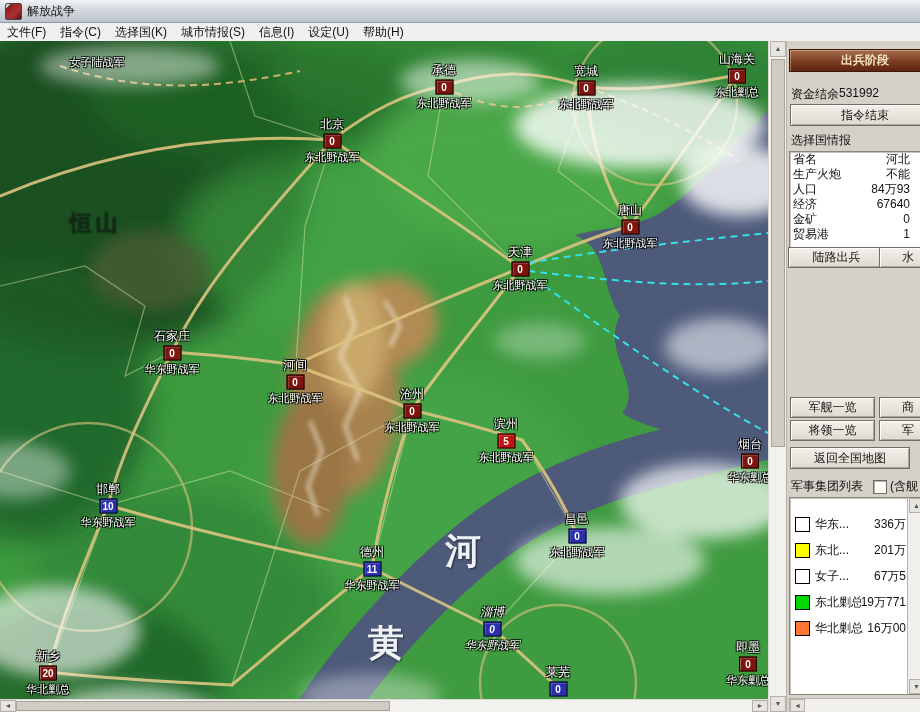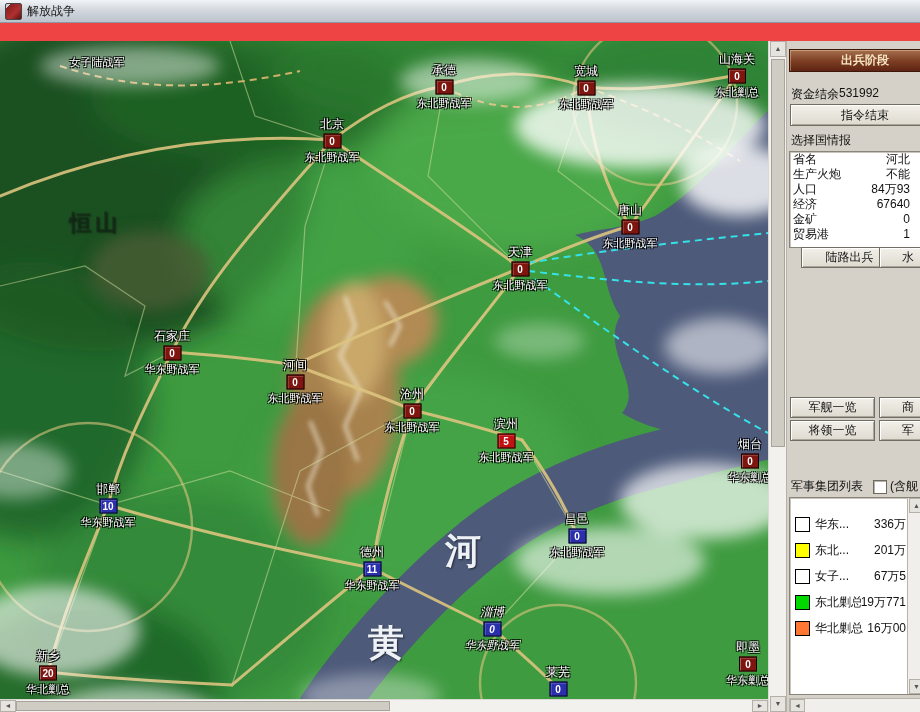--- a/index.html
+++ b/index.html
@@ -1,17 +1,17 @@
 <!DOCTYPE html>
 <html><head>
 <meta charset="utf-8">
 <style>
   html,body{margin:0;padding:0;width:920px;height:712px;overflow:hidden;
     font-family:"Liberation Sans",sans-serif;background:#d5d1c8;}
-  .window{position:relative;width:920px;height:712px;background:#ef4444;overflow:hidden;}
+  .window{position:relative;width:920px;height:712px;background:#8b5cf6;overflow:hidden;}
 
   
   .titlebar{height:22px;background:linear-gradient(180deg,#f0f4f8,#d3d8de 45%,#bcc3cc);
     border-bottom:1px solid #8e98a4;display:flex;align-items:center;padding-left:5px;}
   .app-icon{width:15px;height:15px;margin-right:5px;background:linear-gradient(135deg,#c8d6e4 15%,#8a2020 15%,#b03030 60%,#5a1010);
     border:1px solid #444;border-radius:2px;}
   .win-title{font-size:12px;color:#1a1a1a;}
 
   
   .menubar{height:19px;background:#f0f0f0;border-bottom:1px solid #cfcfcf;display:flex;align-items:center;}
@@ -57,21 +57,21 @@
   .btn{background:linear-gradient(180deg,#f3f0ea,#dedacf);border:1px solid #716d63;
     box-shadow:inset 1px 1px 0 #fff,inset -1px -1px 0 #aaa69c;
     font-size:12px;text-align:center;position:absolute;line-height:19px;height:21px;
     font-family:"Liberation Sans",sans-serif;color:#111;padding:0;}
   #end-turn-btn{top:63px;left:3px;width:150px;height:22px;line-height:20px;}
   .info-title{position:absolute;top:91px;left:4px;font-family:Liberation Mono, monospace;}
   .info-box{position:absolute;top:110px;left:2px;width:146px;height:95px;background:#fff;
     border:1px solid #8a857b;box-shadow:inset 1px 1px 0 #c8c4bc;}
   .info-row{display:flex;justify-content:space-between;height:15px;line-height:15px;
     padding-left:3px;padding-right:26px;}
-  #land-btn{top:206px;left:14px;width:97px;}
+  #land-btn{top:206px;left:1px;width:97px;}
   #sea-btn{top:206px;left:92px;width:58px;}
   #fleet-btn{top:356px;left:3px;width:85px;}
   #merchant-btn{top:356px;left:92px;width:58px;}
   #general-btn{top:379px;left:3px;width:85px;}
   #army-btn{top:379px;left:92px;width:58px;}
   #return-btn{top:406px;left:3px;width:120px;height:22px;line-height:20px;}
   .group-header{position:absolute;top:437px;left:4px;width:150px;display:flex;align-items:center;}
   .checkbox{width:12px;height:12px;background:#fff;border:1px solid #6e6a60;
     box-shadow:inset 1px 1px 0 #b8b4ac;margin:0 3px 0 10px;flex:none;}
   .group-list{position:absolute;top:456px;left:2px;width:136px;height:198px;background:#fff;
@@ -88,20 +88,29 @@
 </head>
 <body>
 
 <div class="window">
 
   <div class="titlebar">
     <div class="app-icon"></div>
     <div class="win-title">解放战争</div>
   </div>
 
+  <div class="menubar">
+      <div class="menu-item">文件(F)</div>
+      <div class="menu-item">指令(C)</div>
+      <div class="menu-item">选择国(K)</div>
+      <div class="menu-item">城市情报(S)</div>
+      <div class="menu-item">信息(I)</div>
+      <div class="menu-item">设定(U)</div>
+      <div class="menu-item">帮助(H)</div>
+    </div>
 
   <div class="content">
 
     <div class="map-wrap">
       <svg id="map-svg" width="768" height="659" viewBox="0 0 768 659">
         <defs>
           <filter id="b14" x="-60%" y="-60%" width="220%" height="220%">
               <feGaussianBlur stdDeviation="14"></feGaussianBlur>
             </filter>
           <filter id="b8" x="-60%" y="-60%" width="220%" height="220%">
@@ -363,20 +372,21 @@
 
       <button class="btn" id="land-btn">陆路出兵</button>
       <button class="btn" id="sea-btn">水</button>
 
       <button class="btn" id="fleet-btn">军舰一览</button>
       <button class="btn" id="merchant-btn">商</button>
 
       <button class="btn" id="general-btn">将领一览</button>
       <button class="btn" id="army-btn">军</button>
 
+      <button class="btn" id="return-btn">返回全国地图</button>
 
       <div class="group-header">
         <span>军事集团列表</span>
         <span class="checkbox"></span>
         <span>(含舰</span>
       </div>
 
       <div class="group-list" id="group-list">
         <div class="list-vscroll">
           <div class="sb-btn" style="left:1px;top:0;width:13px;height:13px;line-height:13px;">▲</div>

